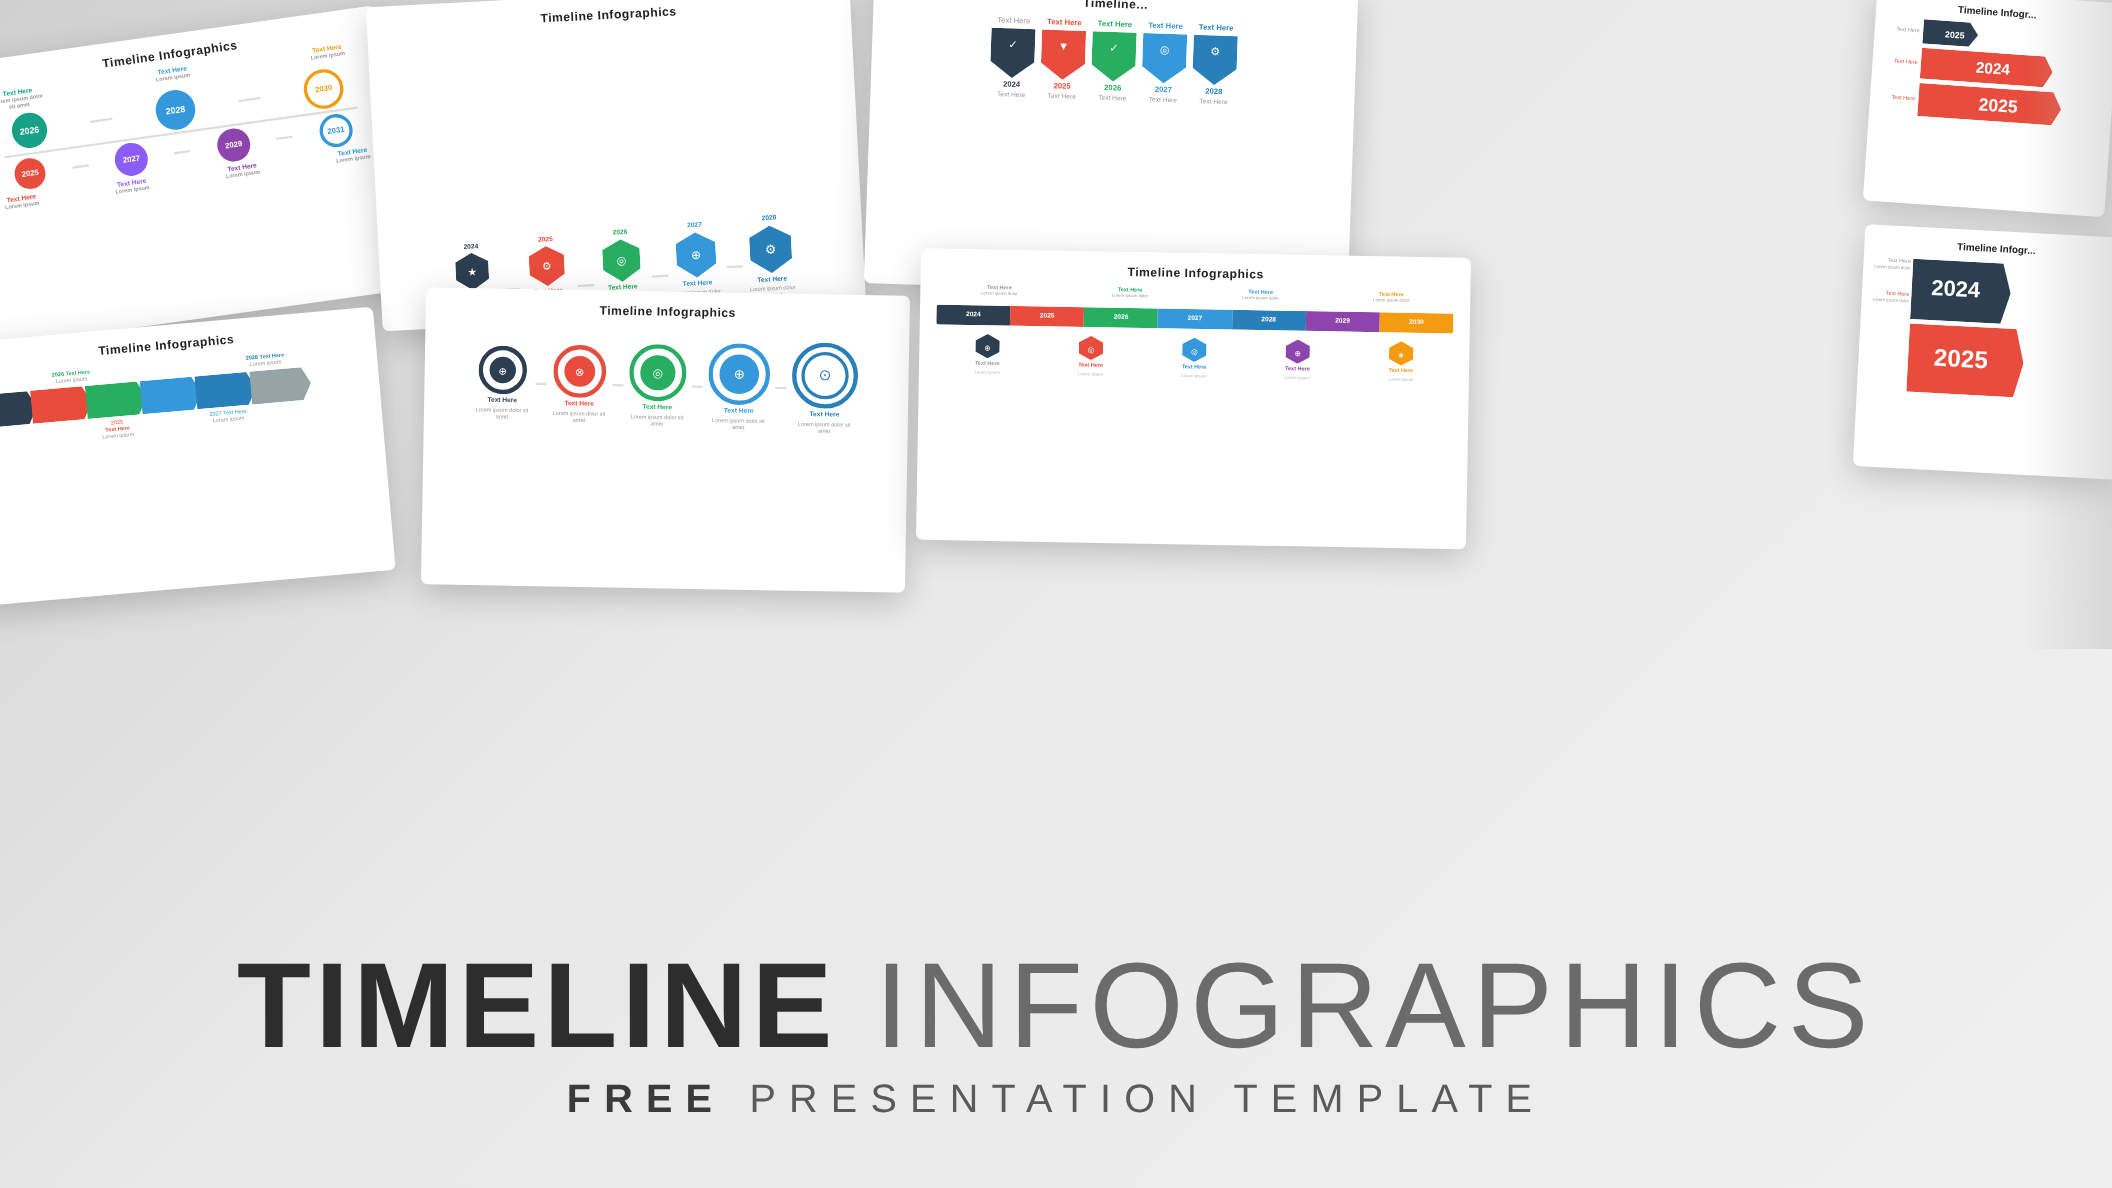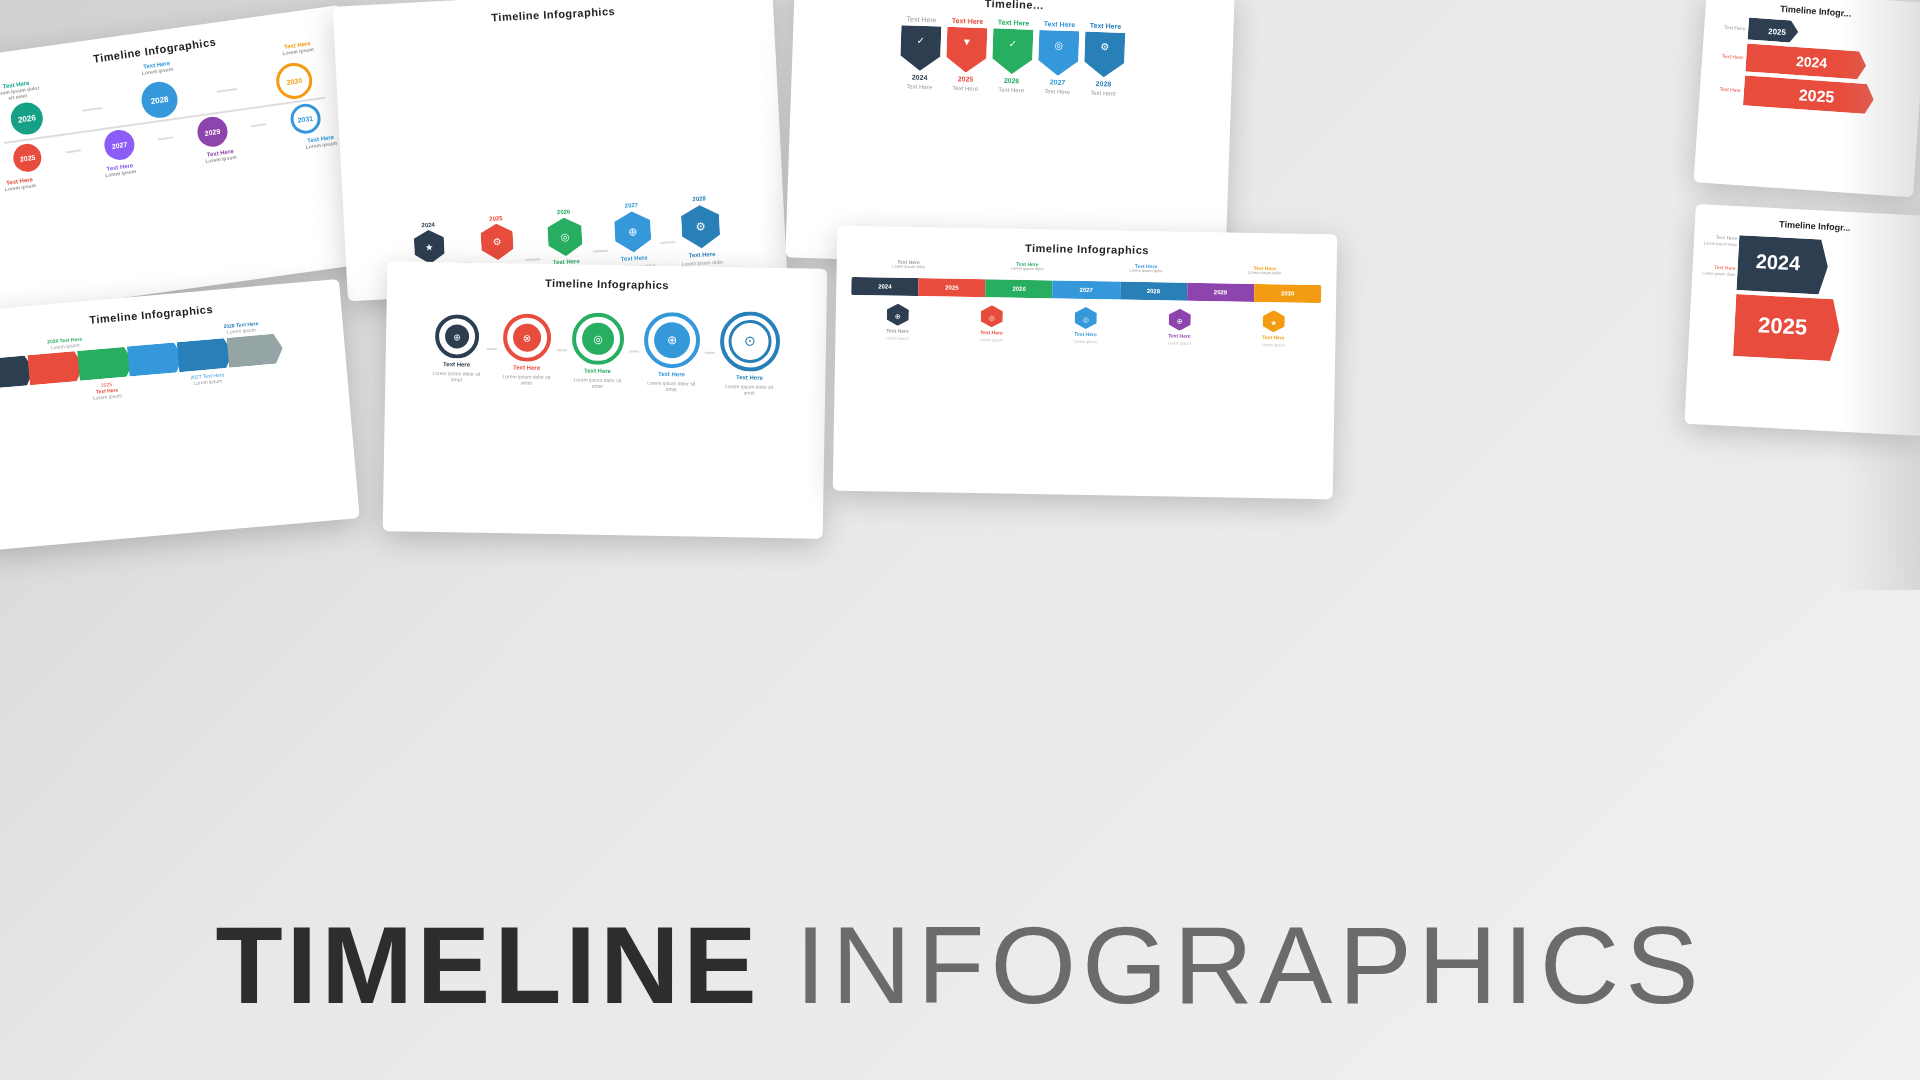--- a/index.html
+++ b/index.html
@@ -630,13 +630,17 @@
 
   <div class="edge-shadow-right"></div>
 </div>
 
 <div class="bottom-text">
   <div class="main-title">
     <span class="bold-part">TIMELINE</span>
     <span style="color:#bbb;"> </span>
     <span class="light-part">INFOGRAPHICS</span>
   </div>
+  <div class="sub-title">
+    <span class="free-word">FREE</span>
+    <span>PRESENTATION TEMPLATE</span>
+  </div>
 </div>
 
 </body></html>

